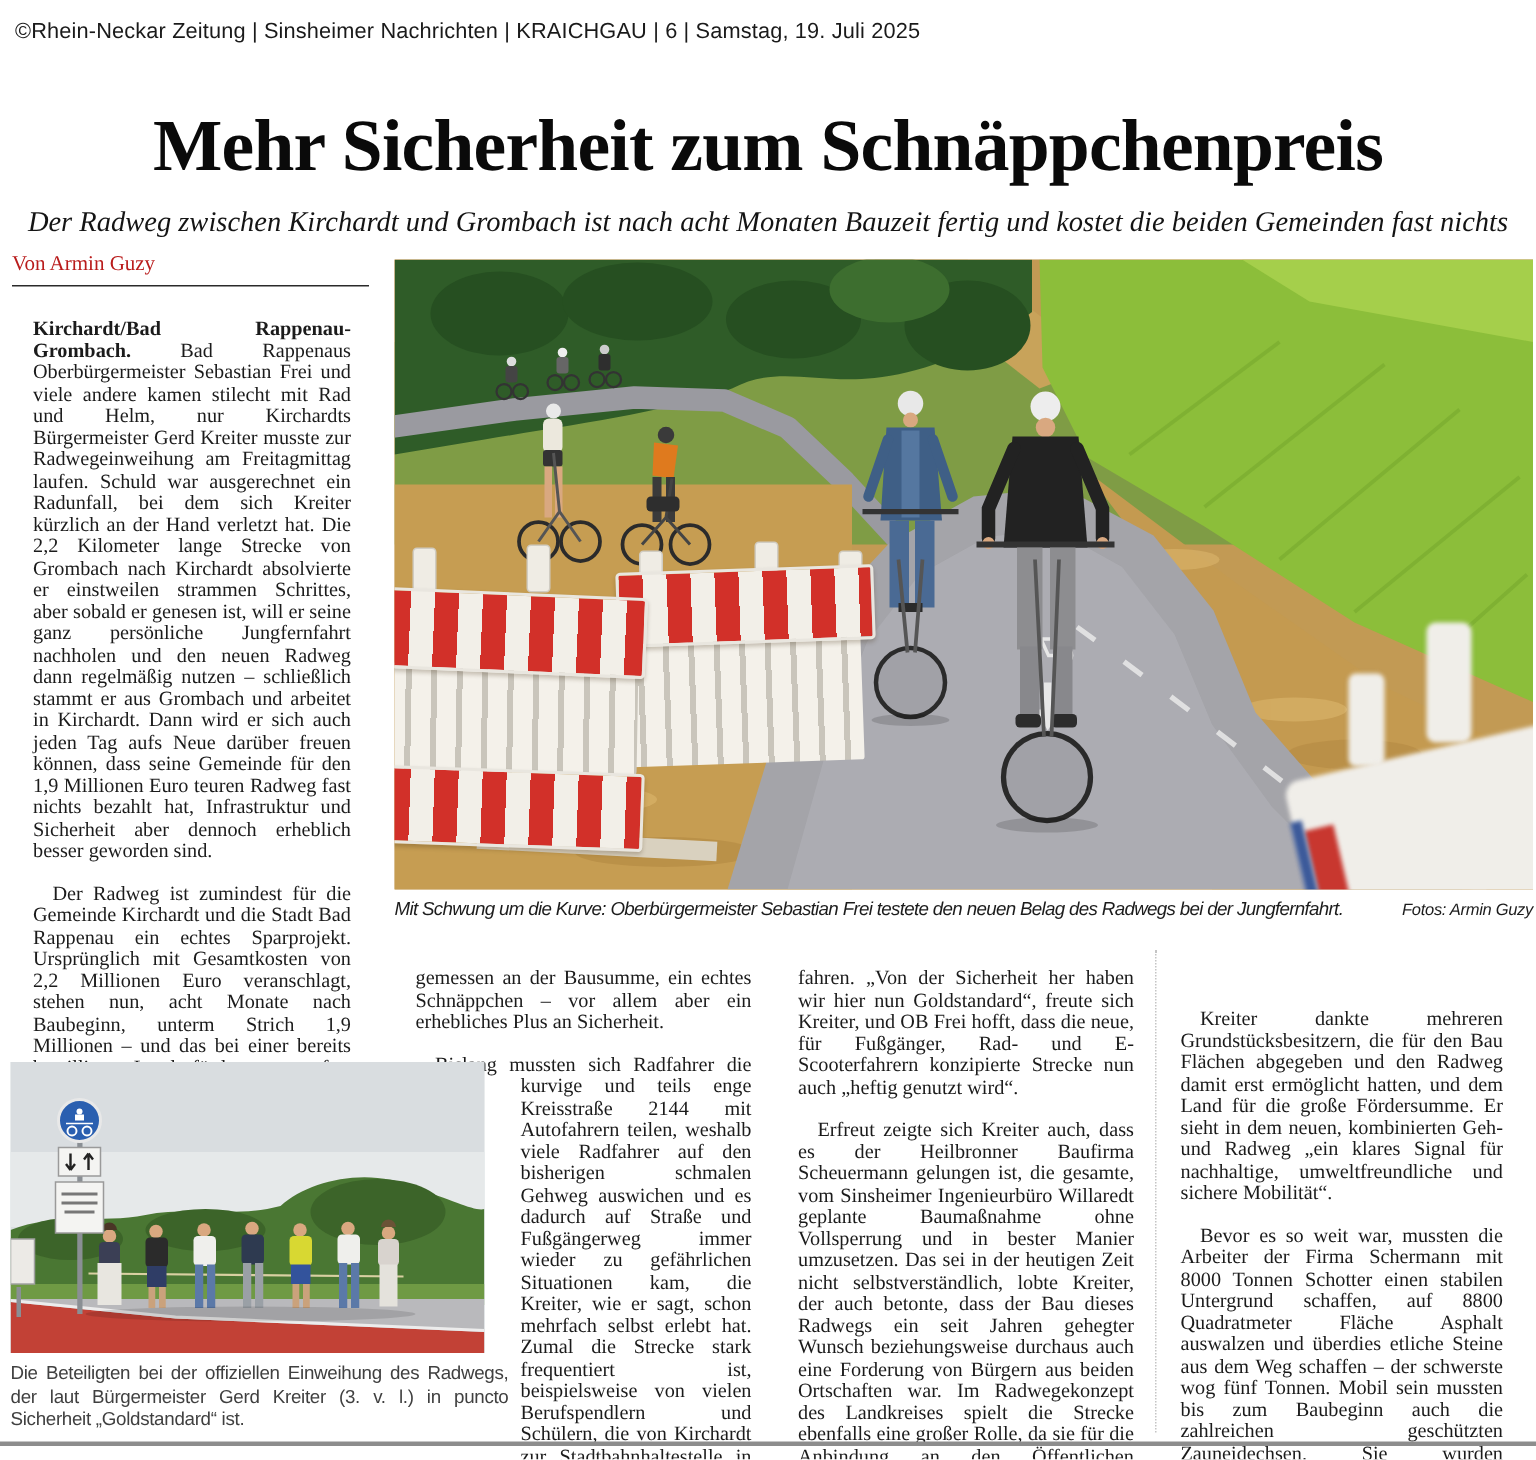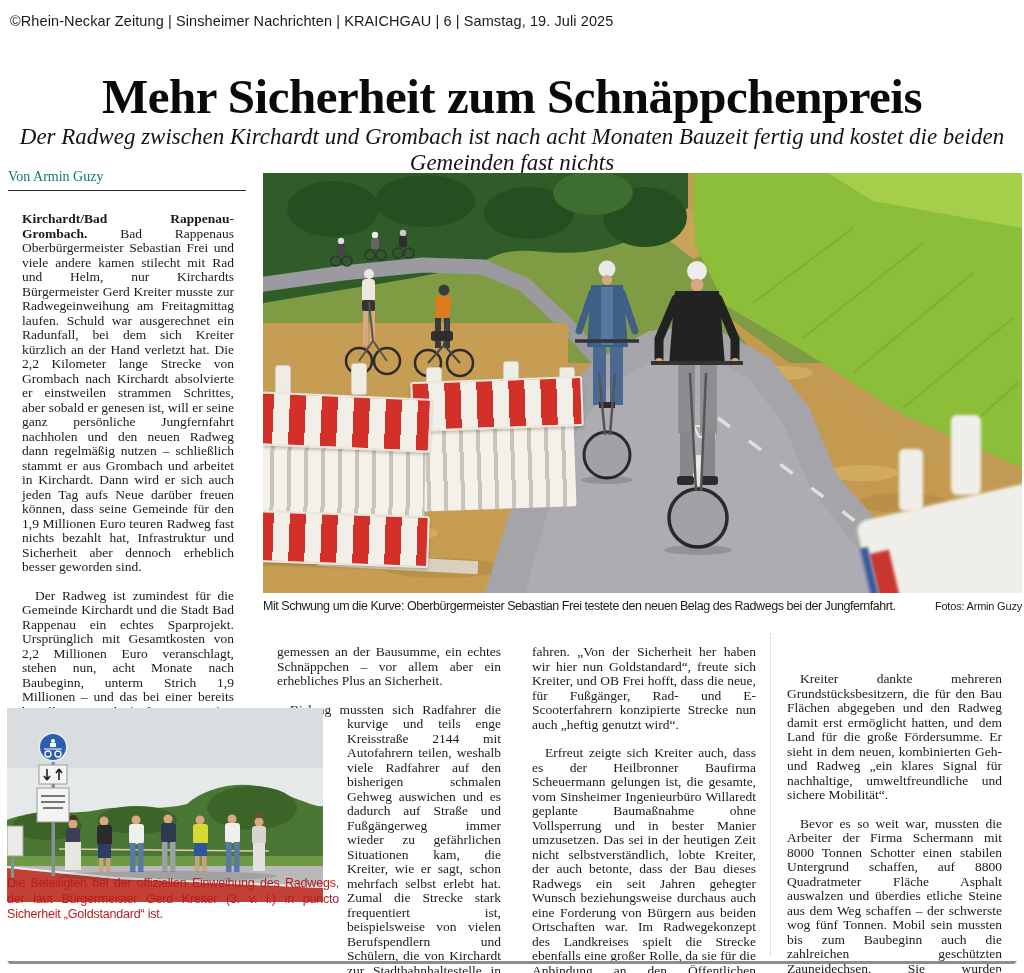--- a/index.html
+++ b/index.html
@@ -1,46 +1,46 @@
 <!DOCTYPE html>
 <html><head>
 <meta charset="utf-8">
 <style>
   html,body{margin:0;padding:0;background:#fff;}
   .page{position:relative;width:1024px;height:973px;background:#ffffff;overflow:hidden;
-        font-family:"Liberation Serif",serif;color:#111;border-radius:32px;}
+        font-family:"Liberation Serif",serif;color:#111;}
   
   .masthead{position:absolute;left:10px;top:13px;font-family:"Liberation Sans",sans-serif;
             font-size:14.5px;color:#1a1a1a;letter-spacing:.1px;}
   
   .headline{position:absolute;left:0;top:68px;width:100%;text-align:center;
             font-size:49px;font-weight:bold;letter-spacing:-.5px;color:#0a0a0a;}
-  .subheadline{position:absolute;left:0;top:124px;width:100%;text-align:center;
-            font-style:italic;font-size:23px;color:#141414;}
-  .byline{position:absolute;left:8px;top:169px;width:238px;font-size:14px;color:#0f766e;
+  .subheadline{position:absolute;left:0;top:138px;width:100%;text-align:center;
+            font-style:italic;font-size:19px;color:#141414;}
+  .byline{position:absolute;left:8px;top:169px;width:238px;font-size:14px;color:#b91c1c;
             border-bottom:1.5px solid #2a2a2a;padding-bottom:5px;}
   
   .col{position:absolute;font-size:13.5px;line-height:14.5px;text-align:justify;color:#1b1b1b;}
   .col p{margin:14px;}
   .col p.indent{text-indent:13px;}
   #col1{left:8px;top:198px;width:240px;}
   #col2{left:263px;top:631px;width:252px;}
   #col3{left:518px;top:631px;width:252px;}
   #col4{left:773px;top:658px;width:243px;}
   .lead-in{font-weight:bold;}
   .intrude{float:left;width:70px;height:292px;}
   .col-divider{position:absolute;left:770px;top:633px;height:322px;border-left:1px dotted #c4c4c4;}
   
   .main-caption{position:absolute;left:263px;top:599px;width:759px;display:flex;
             justify-content:space-between;align-items:baseline;white-space:nowrap;
-            font-family:"Liberation Sans",sans-serif;font-size:12.5px;letter-spacing:-.45px;color:#1c1c1c;}
+            font-family:"Liberation Sans",sans-serif;font-size:12.5px;letter-spacing:-.45px;color:#1c1c1c;font-style:italic;}
   .main-caption .credit{font-size:11px;letter-spacing:-.2px;margin-left:8px;}
-  .small-caption{position:absolute;left:7px;top:876px;width:332px;text-align:justify;
+  .small-caption{position:absolute;left:7px;top:908px;width:332px;text-align:justify;
             font-family:"Liberation Sans",sans-serif;font-size:12.5px;line-height:15.5px;
-            letter-spacing:-.2px;color:#b91c1c;}
+            letter-spacing:-.2px;color:#404040;}
   .bottom-rule{position:absolute;left:0;top:961px;width:1024px;height:3px;background:#8d8d8d;}
   
   .main-photo{position:absolute;left:263px;top:173px;width:759px;height:420px;overflow:hidden;background:#c29a54;}
   .main-photo svg{position:absolute;left:0;top:0;z-index:1;}
   .bar{position:absolute;z-index:3;border:2px solid #e9e6df;border-radius:3px;
        background:repeating-linear-gradient(90deg,#d23029 0 16px,#f2efe8 16px 32px);
        box-shadow:0 2px 3px rgba(60,40,10,.25);}
   .pickets{position:absolute;z-index:2;border-radius:2px;
        background:repeating-linear-gradient(90deg,#f4f1ea 0 13px,#c9c5bb 13px 17px);}
   .post{position:absolute;z-index:3;width:14px;height:30px;background:#efece4;

